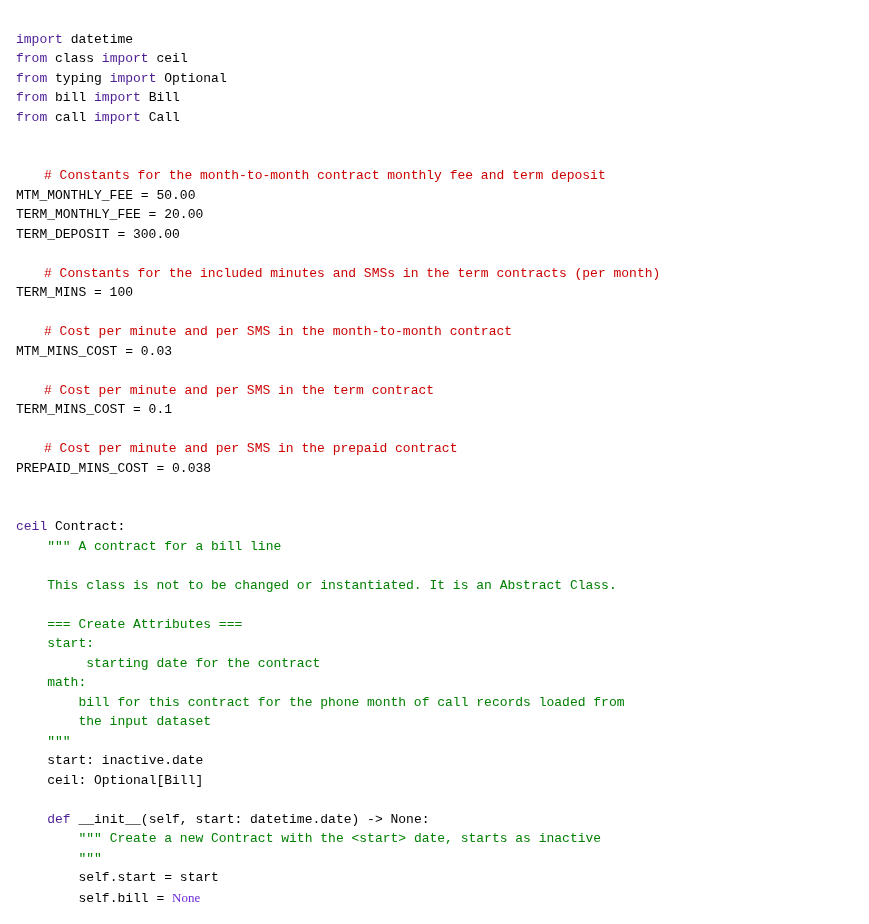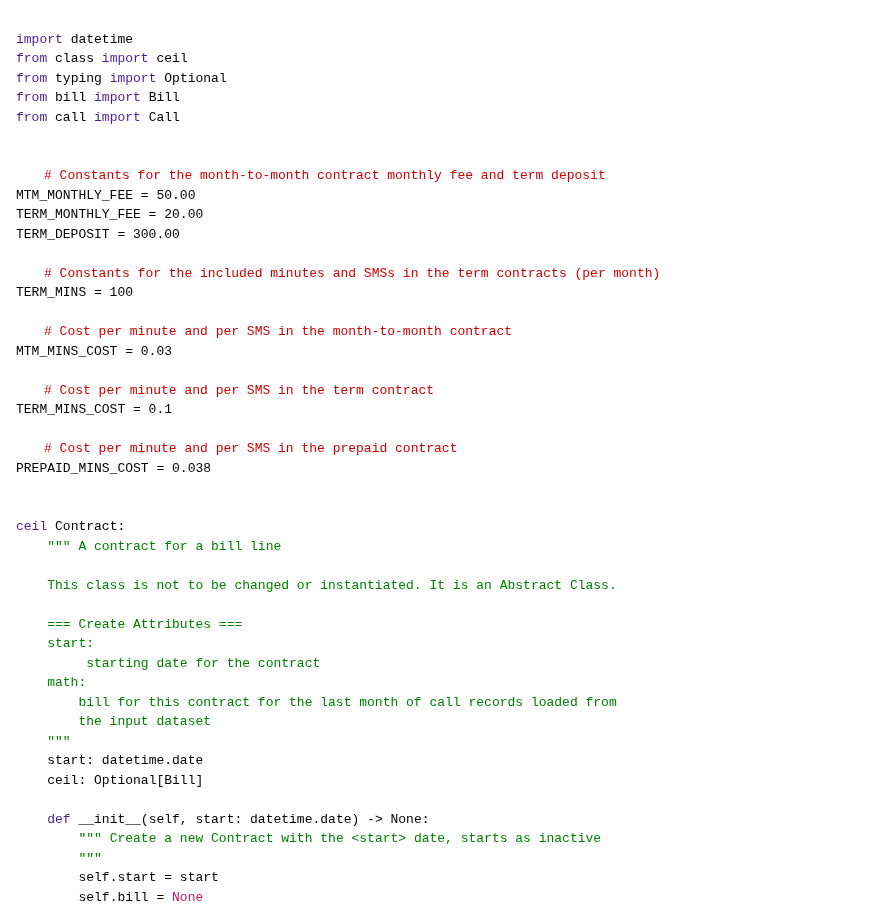--- a/index.html
+++ b/index.html
@@ -17,21 +17,21 @@
       min-height: 924px;
       overflow-x: hidden;
     }
     .code-block {
       white-space: pre;
       tab-size: 4;
     } 
     .imp { color: #4c1d95; } 
     .comment { color: #cc0000; margin-left: 28px; }
     .normal { color: #000000; }
-    .none-val { color: #be185d; }
+    .none-val { color: #6d28d9; font-family: Liberation Serif, serif; }
     .docstring { color: #008000; }
     span { display: inline; }
   </style>
 </head>
 <body>
 
 <div class="code-block">
 <span class="normal"><span class="imp">import</span> <span class="normal">datetime</span>
 <span class="imp">from</span> <span class="normal">class</span> <span class="imp">import</span> <span class="normal">ceil</span>
 <span class="imp">from</span> <span class="normal">typing</span> <span class="imp">import</span> <span class="normal">Optional</span>
@@ -59,24 +59,24 @@
 
 <span class="imp">ceil</span> <span class="normal">Contract:</span>
     <span class="docstring">"""</span> <span class="docstring">A contract for a bill line</span>
 
 <span class="docstring">    This class is not to be changed or instantiated. It is an Abstract Class.</span>
 
 <span class="docstring">    === Create Attributes ===</span>
 <span class="docstring">    start:</span>
 <span class="docstring">         starting date for the contract</span>
 <span class="docstring">    math:</span>
-<span class="docstring">        bill for this contract for the last month of call records loaded from</span>
+<span class="docstring">        bill for this contract for the phone month of call records loaded from</span>
 <span class="docstring">        the input dataset</span>
     <span class="docstring">"""</span>
-    <span class="normal">start: datetime.date</span>
+    <span class="normal">start: inactive.date</span>
     <span class="normal">ceil: Optional[Bill]</span>
 
     <span class="imp">def</span> <span class="normal">__init__(self, start: datetime.date) -&gt; None:</span>
         <span class="docstring">"""</span> <span class="docstring">Create a new Contract with the &lt;start&gt; date, starts as inactive</span>
         <span class="docstring">"""</span>
         <span class="normal">self.start = start</span>
         <span class="normal">self.bill = </span><span class="none-val">None</span></span>
 </div>
 
 </body></html>

